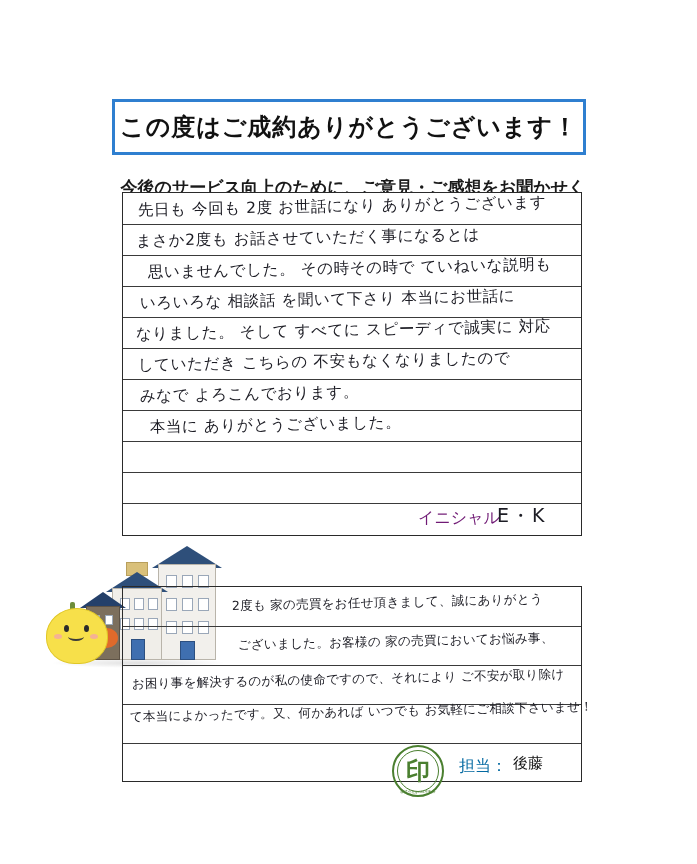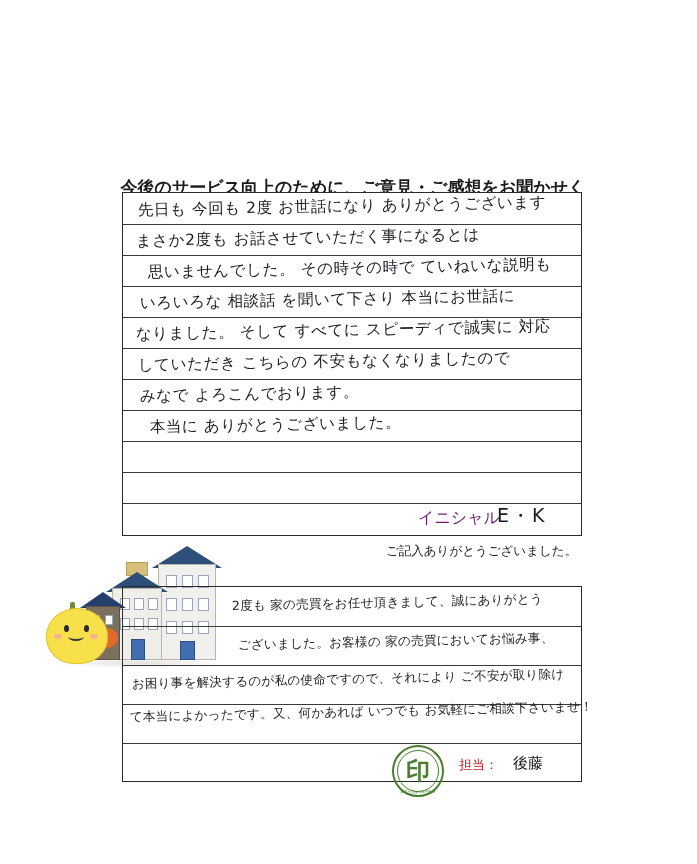--- a/index.html
+++ b/index.html
@@ -130,22 +130,22 @@
     font-size: 12.5px;
     letter-spacing: 0.3px;
     transform: rotate(-1.3deg);
   }
 
   
   .staff-label {
     position: absolute;
     left: 459px;
     top: 756px;
-    font-size: 13px;
-    color: #b91c1c;
+    font-size: 16px;
+    color: #0369a1;
   }
   .staff-name {
     position: absolute;
     left: 513px;
     top: 754px;
     font-size: 15px;
     color: #111111;
   }
 
   
@@ -317,20 +317,23 @@
     left: 10px; top: 126px;
     width: 176px; height: 10px;
     background: radial-gradient(ellipse at center, rgba(0,0,0,.12), rgba(0,0,0,0) 70%);
   }
 </style>
 </head>
 <body>
 
 <div id="page">
 
+  <div class="banner">
+    <div class="banner-text">この度はご成約ありがとうございます！</div>
+  </div>
 
   <div class="prompt">今後のサービス向上のために、ご意見・ご感想をお聞かせください。</div>
 
   <div class="ruled-box">
     <div class="rule" style="top:31px"></div>
     <div class="rule" style="top:62px"></div>
     <div class="rule" style="top:93px"></div>
     <div class="rule" style="top:124px"></div>
     <div class="rule" style="top:155px"></div>
     <div class="rule" style="top:186px"></div>
@@ -345,21 +348,20 @@
   <div class="hw hw-main" style="left:148px; top:262px;">思いませんでした。 その時その時で ていねいな説明も</div>
   <div class="hw hw-main" style="left:140px; top:293px;">いろいろな 相談話 を聞いて下さり 本当にお世話に</div>
   <div class="hw hw-main" style="left:136px; top:324px;">なりました。 そして すべてに スピーディで誠実に 対応</div>
   <div class="hw hw-main" style="left:138px; top:355px;">していただき こちらの 不安もなくなりましたので</div>
   <div class="hw hw-main" style="left:140px; top:386px;">みなで よろこんでおります。</div>
   <div class="hw hw-main" style="left:150px; top:417px;">本当に ありがとうございました。</div>
 
   <div class="initial-label">イニシャル</div>
   <div class="initial-value">E・K</div>
 
-  <div class="thanks">ご記入ありがとうございました。</div>
 
   <div class="photo">
     <div class="ground-shadow"></div>
 
     <div class="house-tall-roof"></div>
     <div class="house-tall-body">
       <div class="win" style="left:7px;  top:10px; width:11px; height:13px;"></div>
       <div class="win" style="left:23px; top:10px; width:11px; height:13px;"></div>
       <div class="win" style="left:39px; top:10px; width:11px; height:13px;"></div>
       <div class="win" style="left:7px;  top:33px; width:11px; height:13px;"></div>

